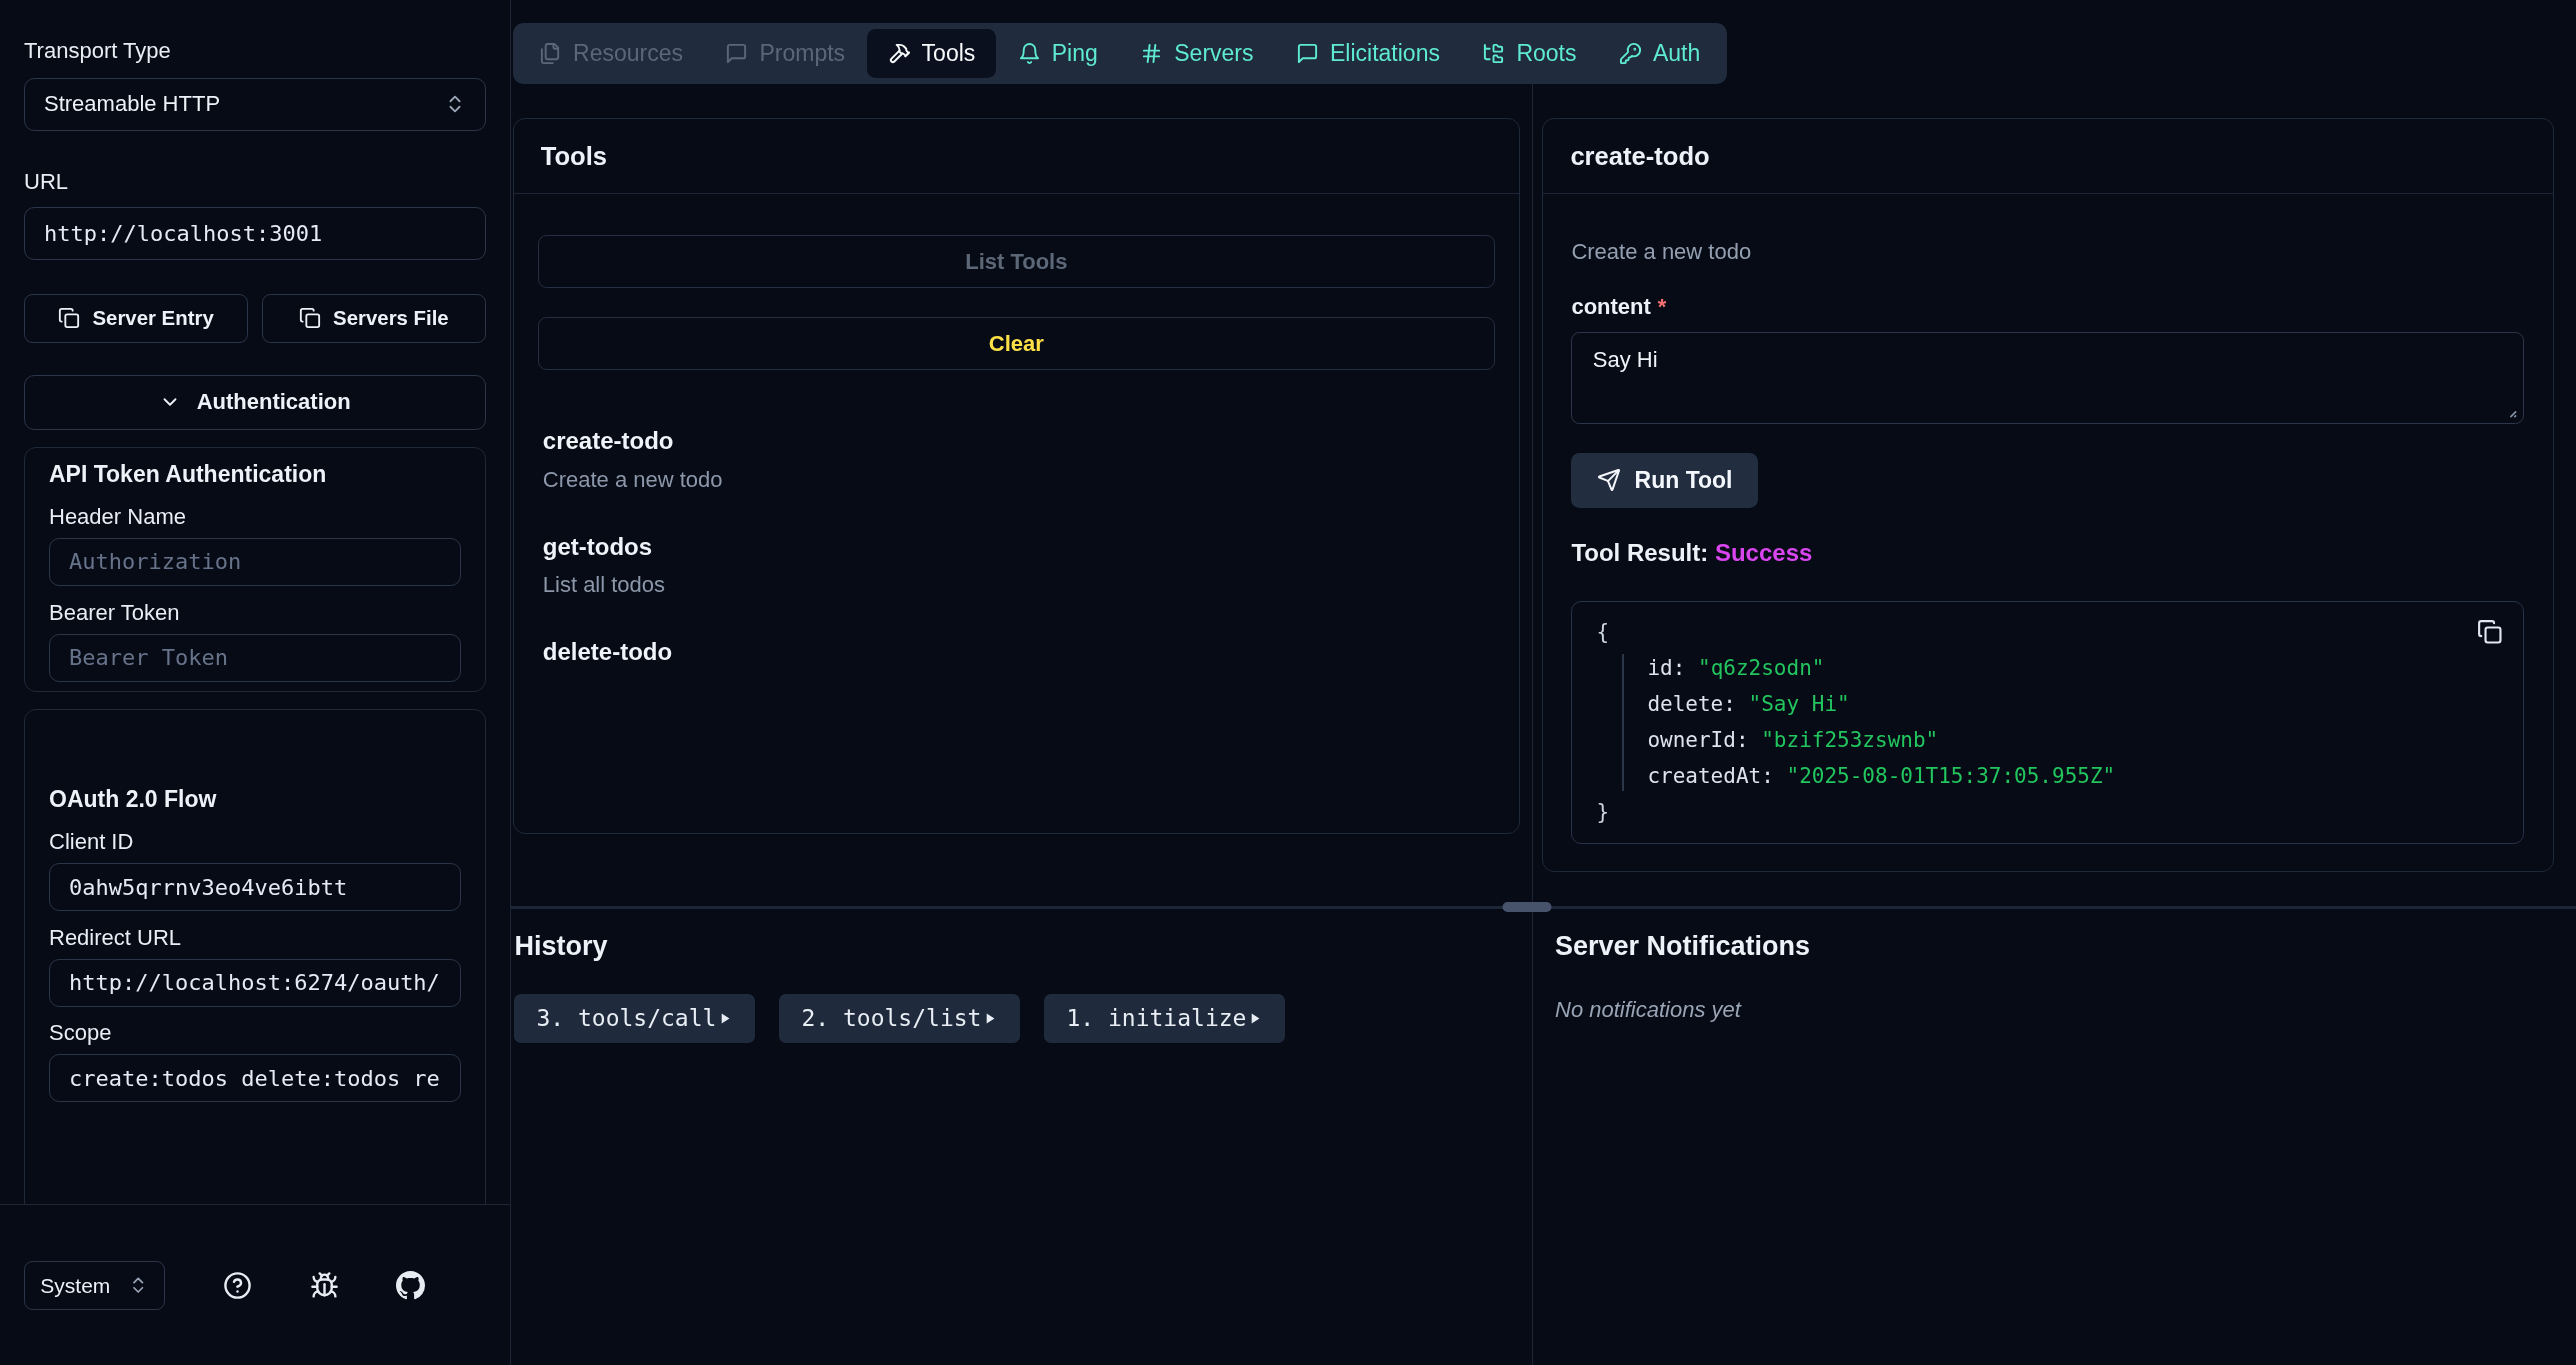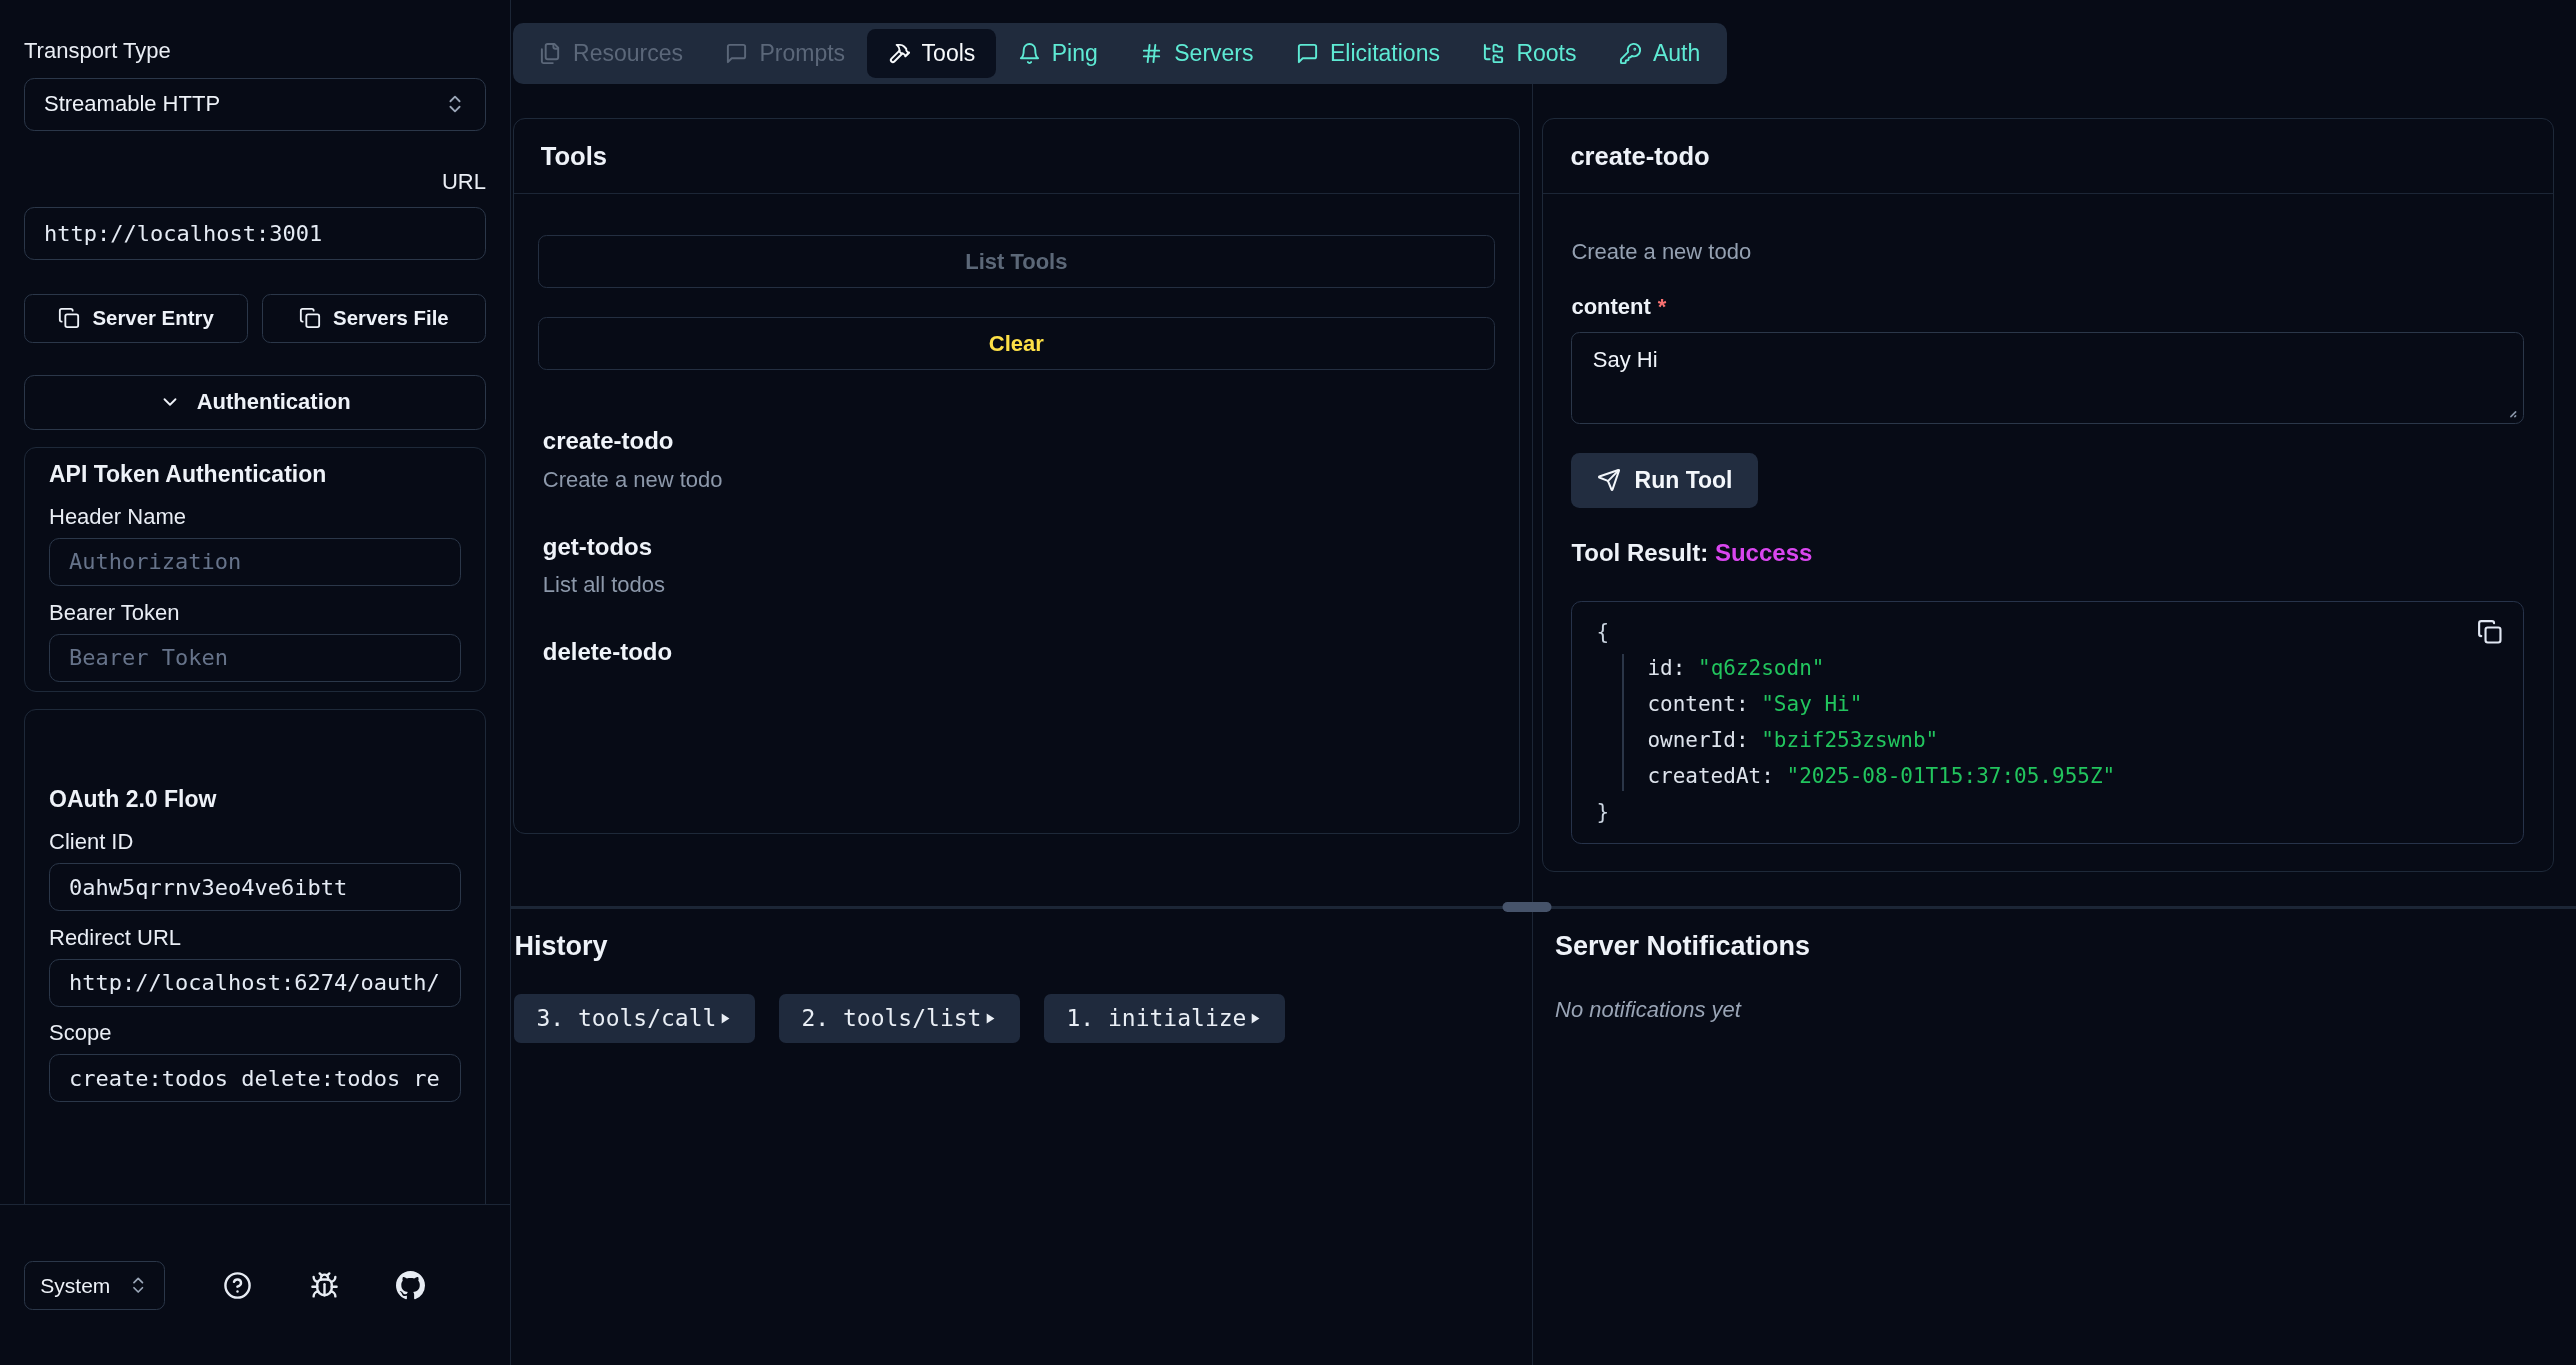--- a/index.html
+++ b/index.html
@@ -18,21 +18,21 @@
   .sb-header { height:91px; min-height:91px; border-bottom:1.7px solid #1c2636; display:flex; align-items:center; padding:0 34px; }
   .sb-header h1 { font-size:25.6px; font-weight:700; letter-spacing:0.2px; }
   .sb-content { flex:1; padding:37px 24px 0; overflow:hidden; }
   .f-label { display:block; font-size:22px; font-weight:500; color:#e9edf4; line-height:27px; }
   .select { height:53px; border:1.7px solid #2b3749; border-radius:10.2px; display:flex; align-items:center; justify-content:space-between; padding:0 19px; font-size:22px; color:#eef2f8; cursor:pointer; background:transparent; width:100%; font-family:inherit; }
   .select .chev { width:22px; height:22px; color:#9aa6b7; }
   .input { width:100%; height:53px; border:1.7px solid #2b3749; border-radius:10.2px; background:transparent; padding:0 19px; font-size:22px; color:#e5ebf4; outline:none; }
   .mono { font-family:"DejaVu Sans Mono","Liberation Mono",monospace; }
   .input::placeholder { color:#66738a; }
   .mt-select { margin-top:13.6px; }
-  .mt-section { margin-top:37px;text-align:right; }
+  .mt-section { margin-top:37px; }
   .mt-input { margin-top:12px; }
   .btn-row { display:flex; gap:13.6px; margin-top:34px; }
   .btn { flex:1; height:49px; border:1.7px solid #2b3749; border-radius:8.5px; background:transparent; color:#eef2f8; font-size:20.4px; font-weight:600; display:flex; align-items:center; justify-content:center; gap:12px; cursor:pointer; font-family:inherit; }
   .btn svg { width:22px; height:22px; }
   .auth-toggle { margin-top:32px; width:100%; height:55px; border:1.7px solid #2b3749; border-radius:10.2px; background:transparent; color:#eef2f8; font-size:22px; font-weight:600; display:flex; align-items:center; justify-content:center; gap:15.3px; cursor:pointer; font-family:inherit; }
   .auth-toggle svg { width:22px; height:22px; }
   .card { border:1.7px solid #1e2939; border-radius:12px; background:transparent; }
   .side-card { margin-top:17px; padding:12px 24px 9px; }
   .side-card h3 { font-size:23px; font-weight:700; margin-bottom:15.3px; line-height:29px; }
   .side-card .f-label { margin-bottom:8.5px; line-height:25.6px; }
@@ -331,21 +331,21 @@
             <div class="json-box">
               <button class="copy-btn">
                 <svg viewBox="0 0 24 24" fill="none" stroke="currentColor" stroke-width="2" stroke-linecap="round" stroke-linejoin="round">
                     <rect width="14" height="14" x="8" y="8" rx="2" ry="2"></rect>
                     <path d="M4 16c-1.1 0-2-.9-2-2V4c0-1.1.9-2 2-2h10c1.1 0 2 .9 2 2"></path>
                   </svg>
               </button>
               <div>{</div>
               <div class="json-body">
                 <div><span class="jkey">id:</span> <span class="jval">"q6z2sodn"</span></div>
-                <div><span class="jkey">content:</span> <span class="jval">"Say Hi"</span></div>
+                <div><span class="jkey">delete:</span> <span class="jval">"Say Hi"</span></div>
                 <div><span class="jkey">ownerId:</span> <span class="jval">"bzif253zswnb"</span></div>
                 <div><span class="jkey">createdAt:</span> <span class="jval">"2025-08-01T15:37:05.955Z"</span></div>
               </div>
               <div>}</div>
             </div>
           </div>
         </div>
       </section>
     </div>
 

